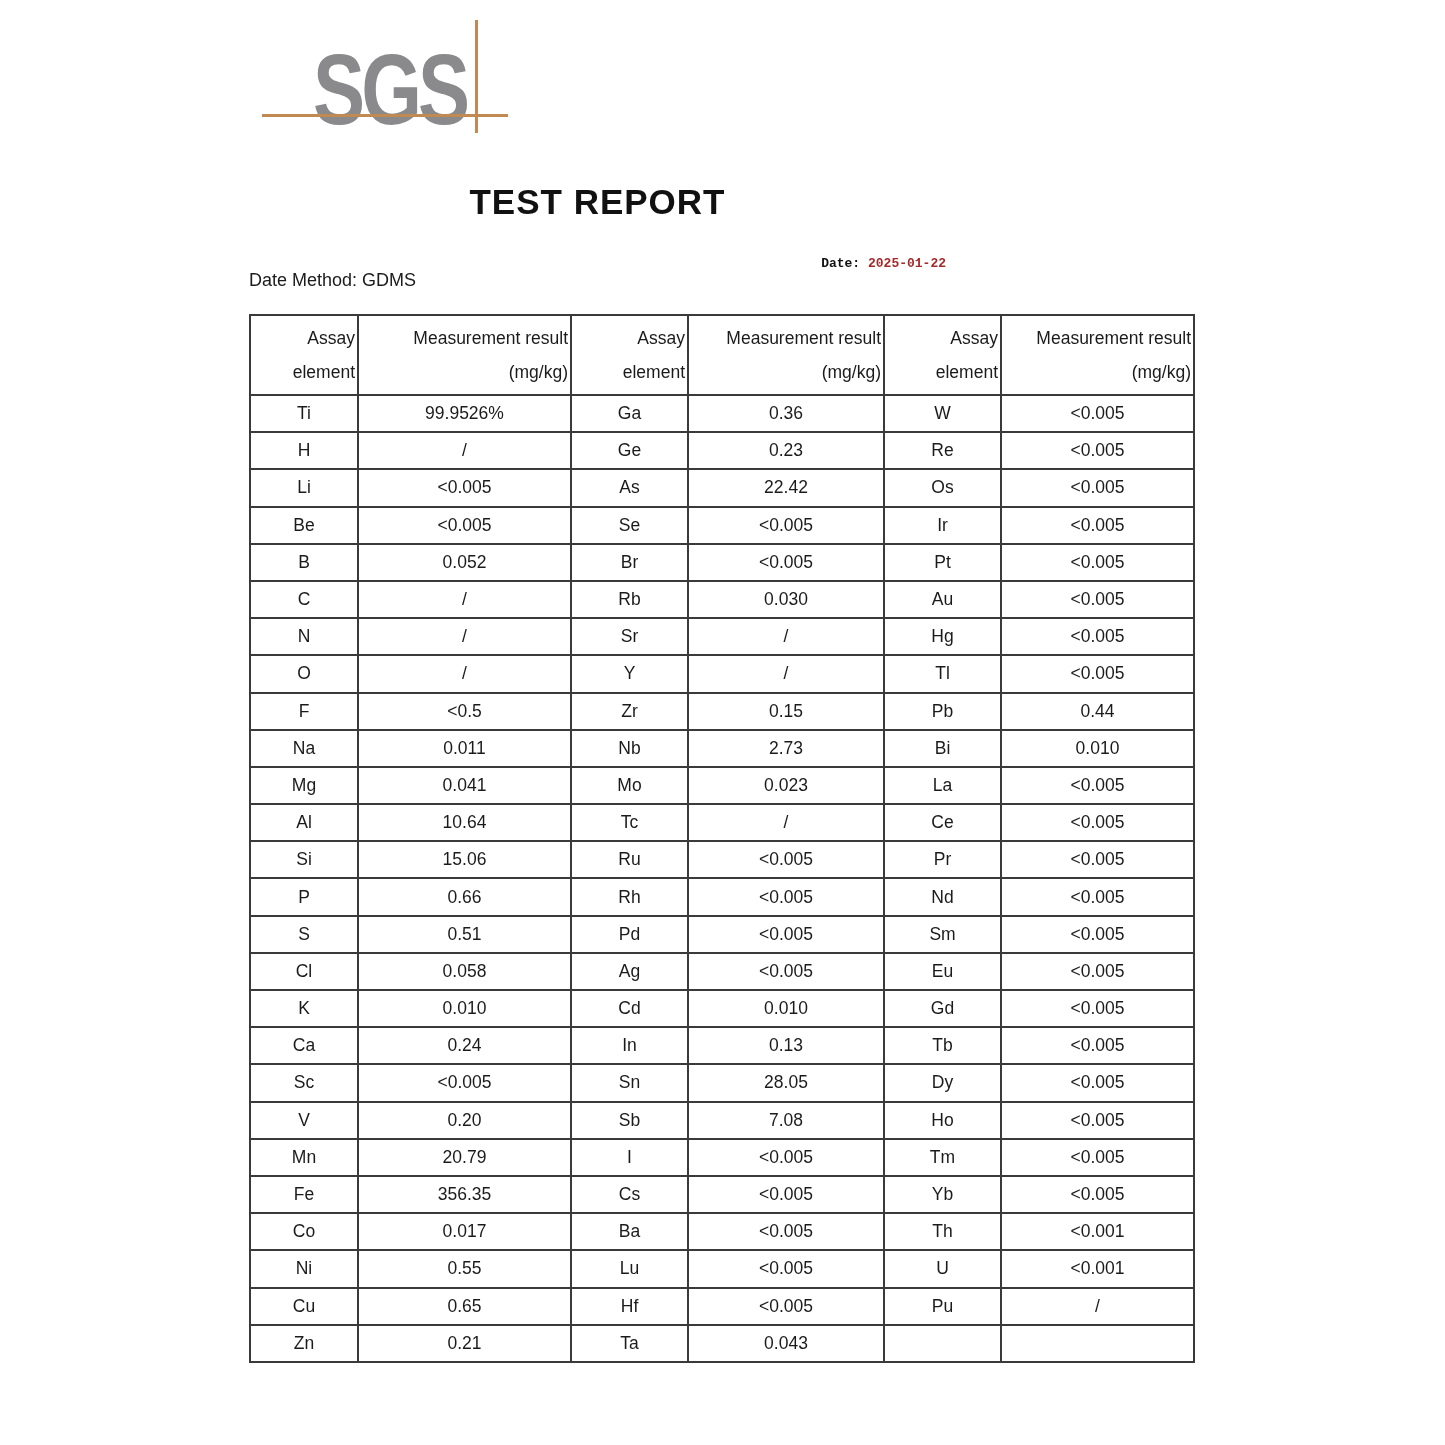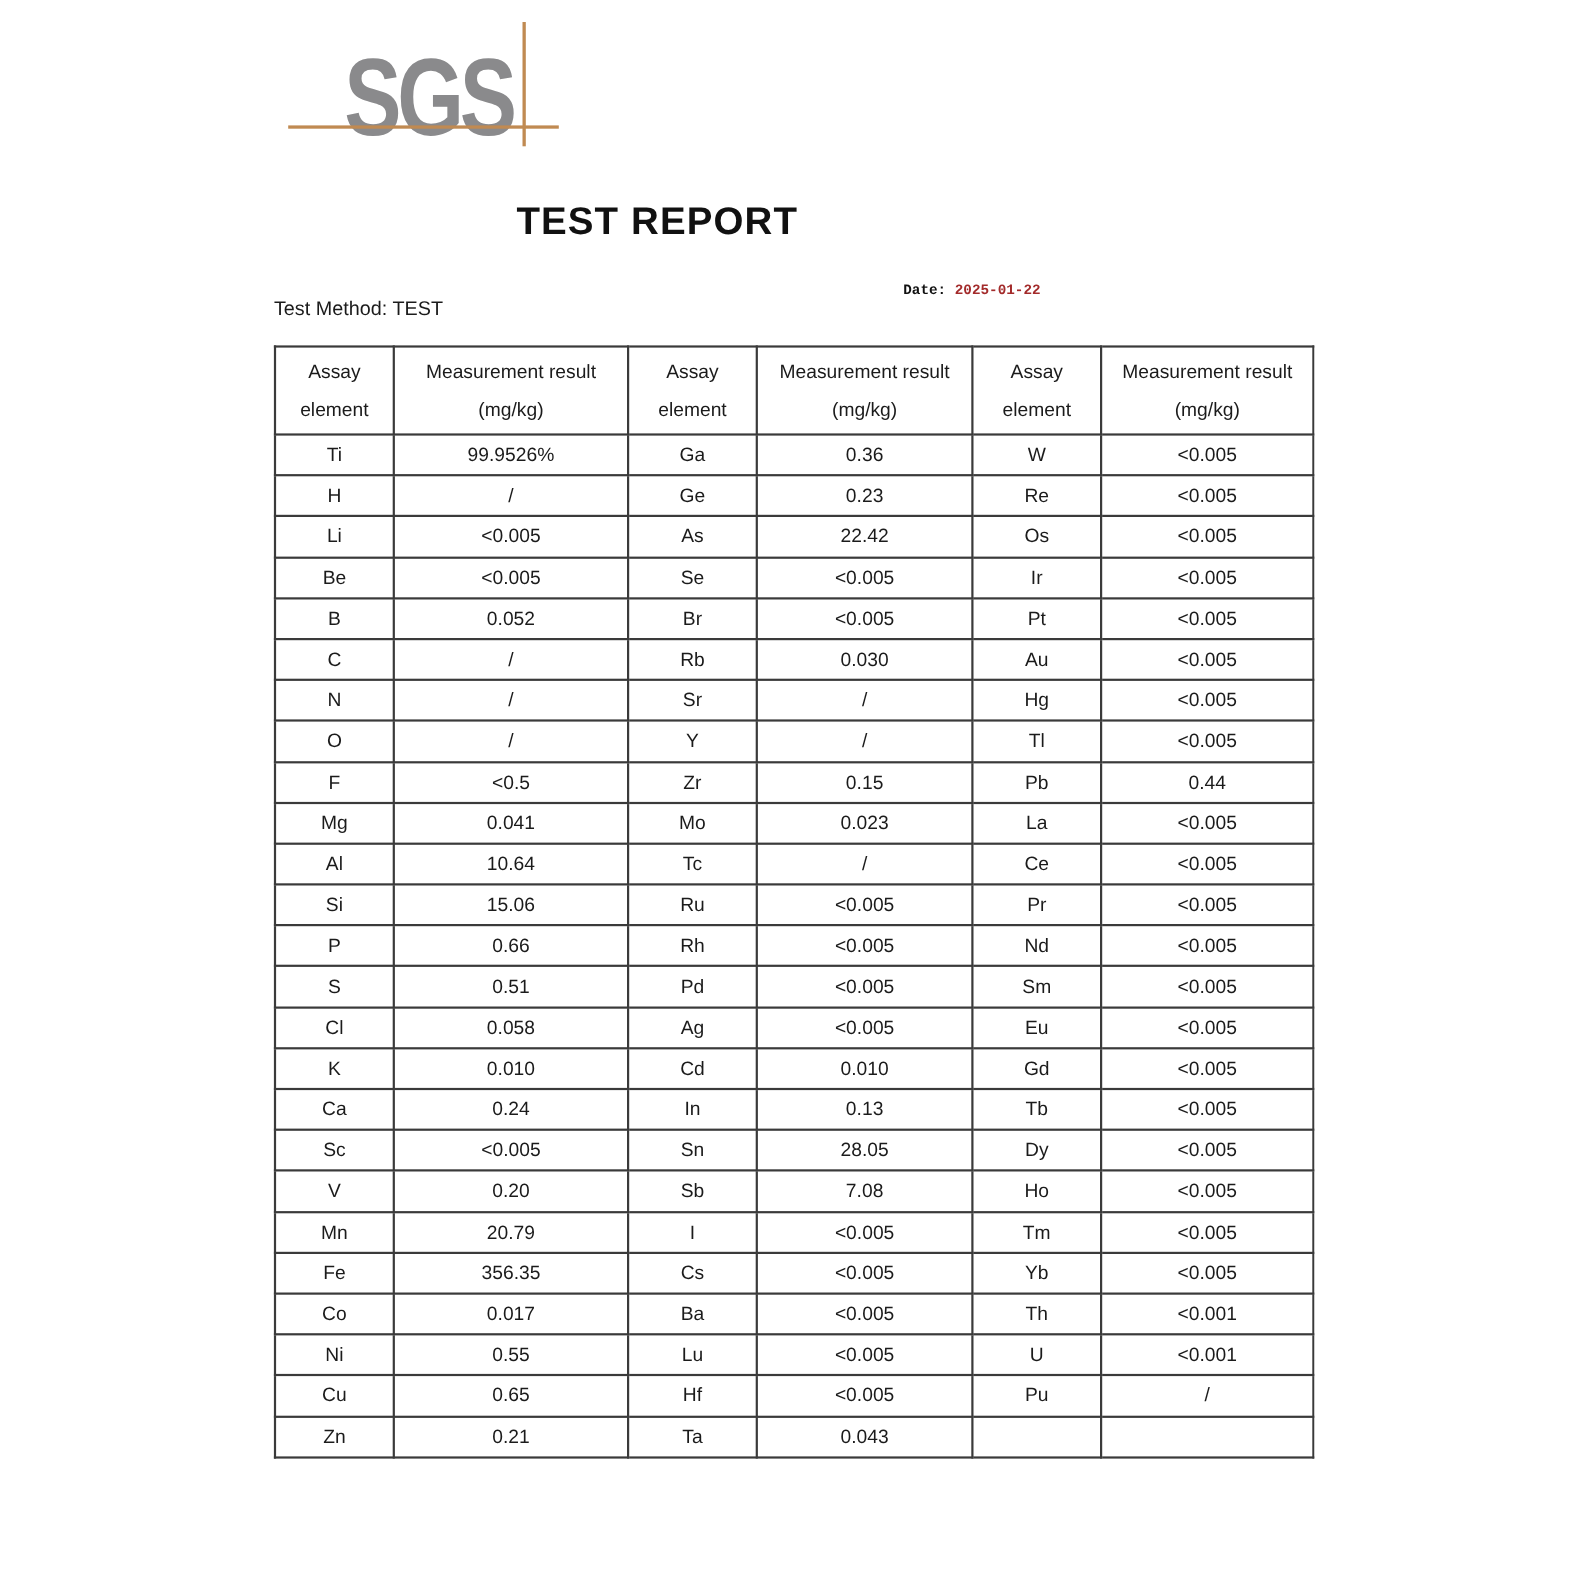--- a/index.html
+++ b/index.html
@@ -45,38 +45,38 @@
   table.assay {
     position: absolute; left: 249px; top: 314px; width: 944px;
     border-collapse: collapse; table-layout: fixed;
   }
   table.assay th, table.assay td {
     border: 2px solid #3a3a3a;
     text-align: center; vertical-align: middle;
     font-size: 17.5px; font-weight: normal;
     overflow: hidden; white-space: nowrap;
   }
-  table.assay thead th { height: 80px; padding: 0 2px; }
+  table.assay thead th { height: 80px; padding: 0 2px; text-align: right; }
   table.assay thead th .hline { line-height: 34px; }
   table.assay tbody td { height: 37.2px; padding: 0 2px; }
 </style>
 </head>
 <body>
 
 <div class="page">
 
   <div class="logo">
     <div class="logo-text">SGS</div>
     <div class="logo-hline"></div>
     <div class="logo-vline"></div>
   </div>
 
   <div class="title">TEST REPORT</div>
 
-  <div class="test-method">Test Method: TEST</div>
+  <div class="test-method">Date Method: GDMS</div>
 
   <div class="date-line">
     <span>Date:</span>
     <span class="date-value">2025-01-22</span>
   </div>
 
   <table class="assay">
     <colgroup>
         <col style="width: 108px;">
         <col style="width: 213px;">
@@ -180,20 +180,28 @@
         </tr>
         <tr>
           <td>F</td>
           <td>&lt;0.5</td>
           <td>Zr</td>
           <td>0.15</td>
           <td>Pb</td>
           <td>0.44</td>
         </tr>
         <tr>
+          <td>Na</td>
+          <td>0.011</td>
+          <td>Nb</td>
+          <td>2.73</td>
+          <td>Bi</td>
+          <td>0.010</td>
+        </tr>
+        <tr>
           <td>Mg</td>
           <td>0.041</td>
           <td>Mo</td>
           <td>0.023</td>
           <td>La</td>
           <td>&lt;0.005</td>
         </tr>
         <tr>
           <td>Al</td>
           <td>10.64</td>

